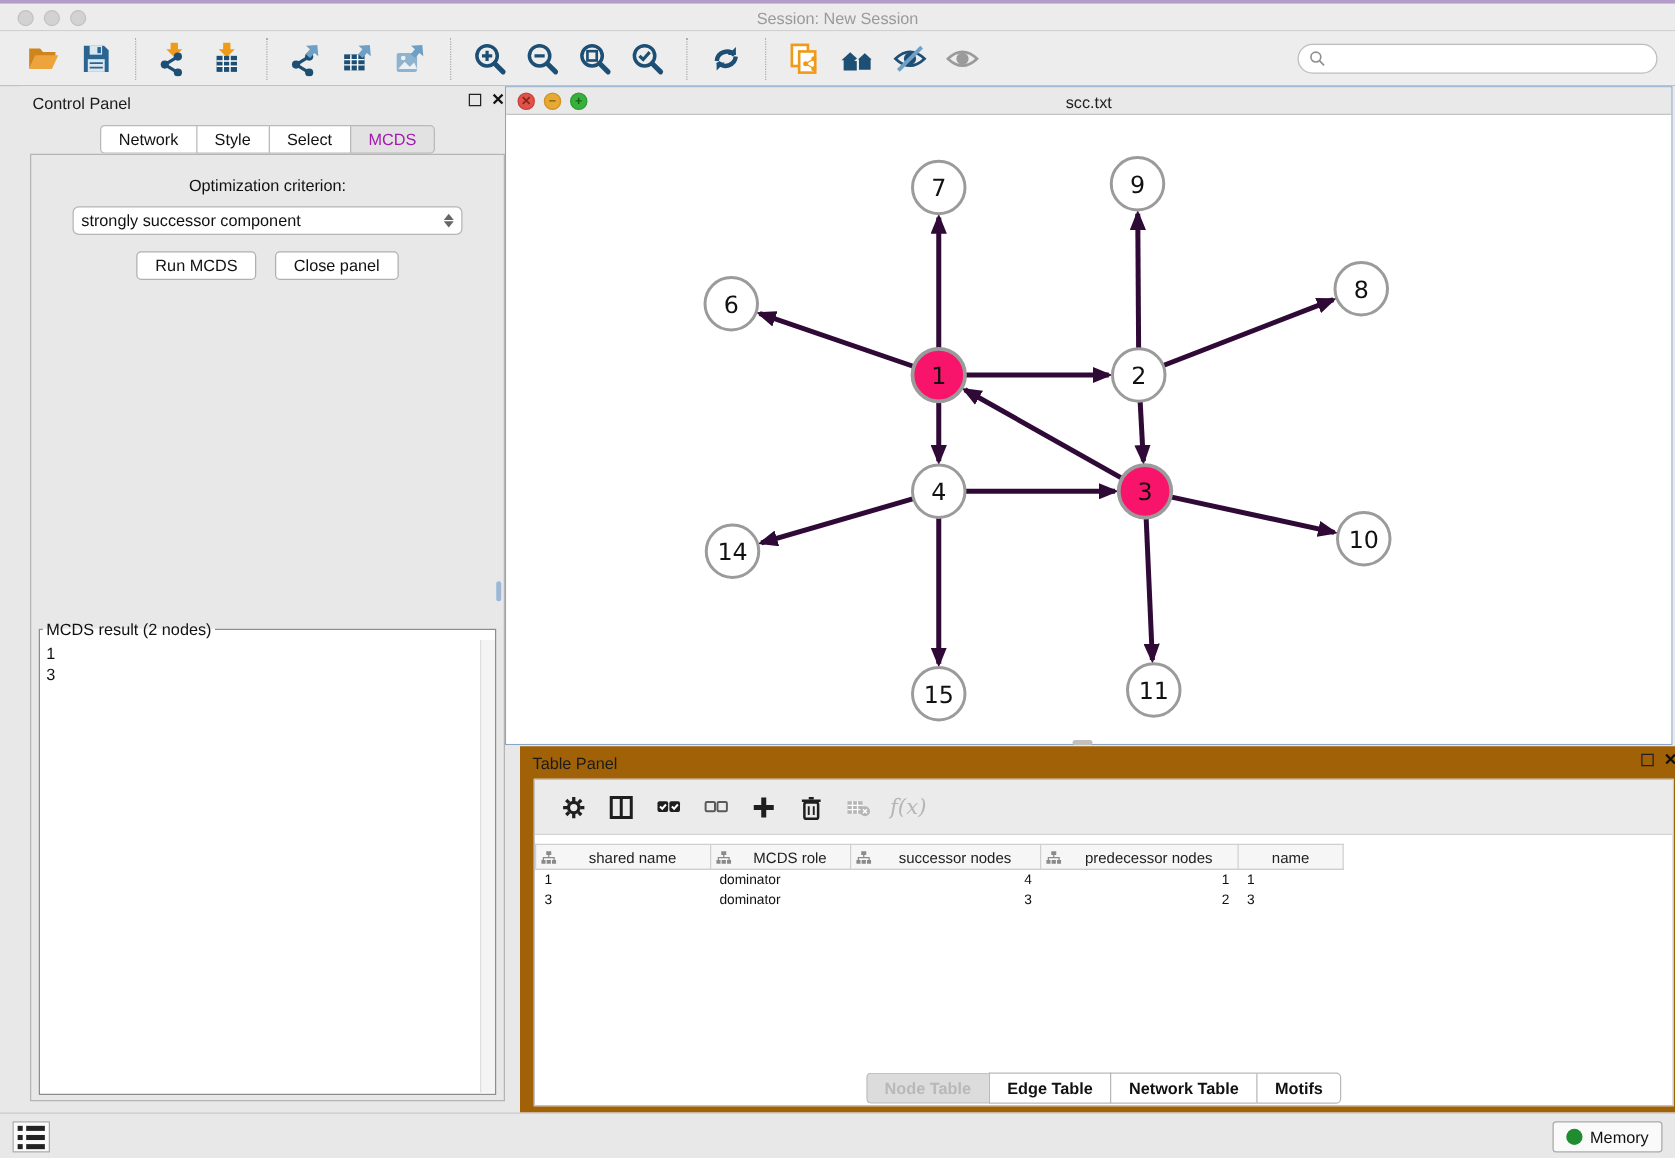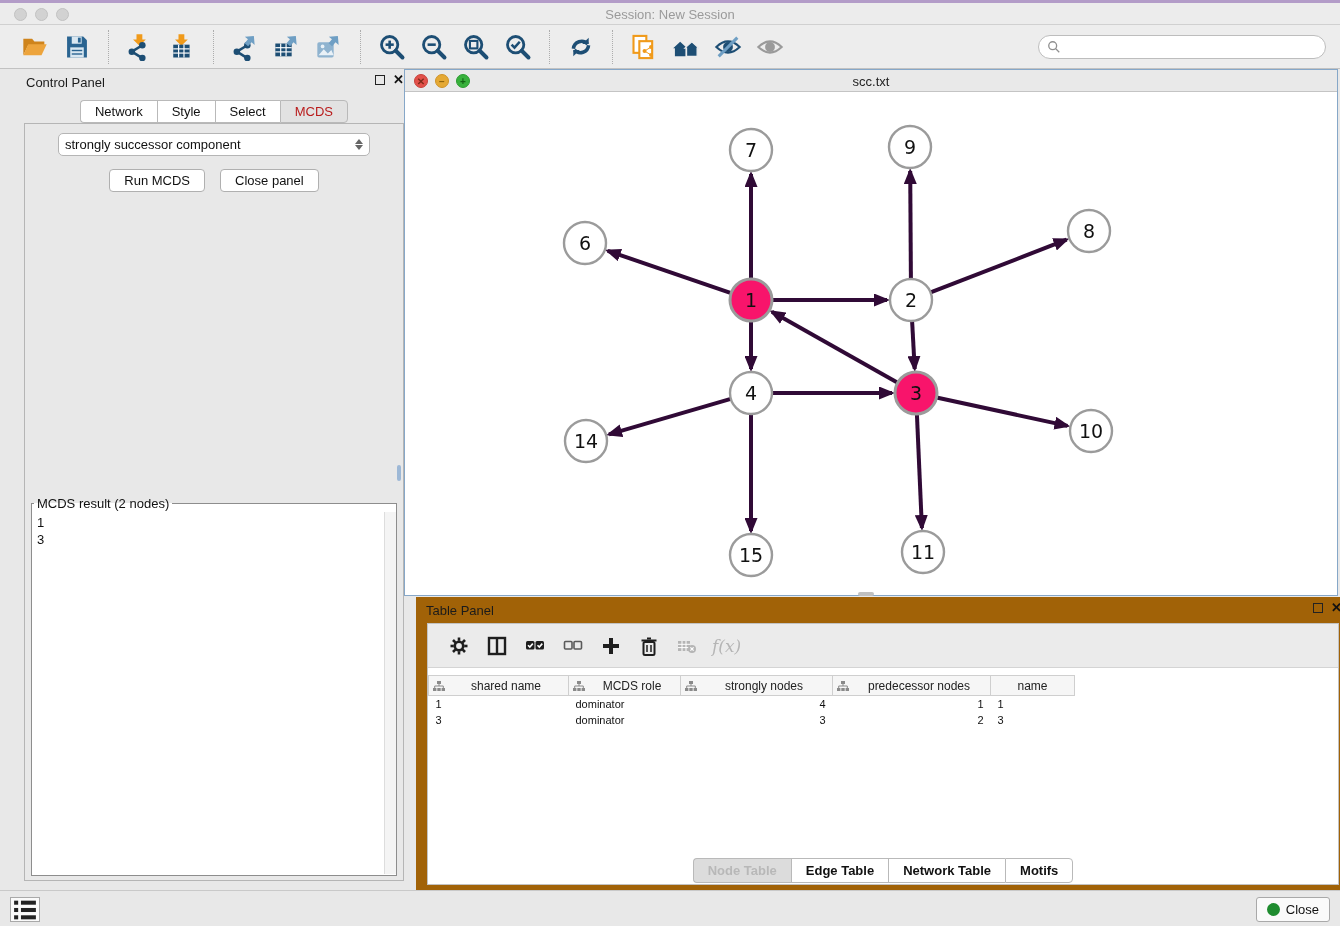--- a/index.html
+++ b/index.html
@@ -29,21 +29,21 @@
   .panel-head { position:relative; height:26px; }
   .panel-head .ph-title { position:absolute; left:10px; top:6px; font-size:13px; color:#1b1b1b; }
   .panel-head .ph-ctrls { position:absolute; right:8px; top:6px; display:flex; gap:8px; align-items:center; }
   .float-box { width:10px; height:10px; border:1.6px solid #222; display:inline-block; }
   .close-x { font-size:13px; font-weight:bold; color:#111; line-height:10px; }
 
   .cp-tabs { position:absolute; left:0; top:31px; width:100%; display:flex; justify-content:center; }
   .seg-tab { font-size:13px; padding:3px 14px; background:#fff; border:1px solid #b9b9b9; border-right:none; color:#111; cursor:pointer; }
   .seg-tab:first-child { border-radius:4px 0 0 4px; }
   .seg-tab:last-child { border-right:1px solid #b9b9b9; border-radius:0 4px 4px 0; }
-  .seg-tab.active { background:#e2e2e2; color:#b91c1c; }
+  .seg-tab.active { background:#e2e2e2; color:#a21caf; }
 
   .cp-content { position:absolute; left:8px; right:8px; top:54px; bottom:12px; border:1px solid #b5b5b5; background:#e8e8e8; }
   .opt-label { text-align:center; margin-top:17px; font-size:13px; color:#111; }
   .opt-select { margin:9px auto 0; width:312px; height:23px; background:#fff; border:1px solid #b5b5b5; border-radius:5px; display:flex; align-items:center; padding:0 6px; font-size:13px; color:#111; cursor:pointer; }
   .opt-select .sel-text { flex:1; }
   .stepper { display:flex; flex-direction:column; gap:1px; align-items:center; }
   .stepper i { width:0; height:0; border-left:4px solid transparent; border-right:4px solid transparent; }
   .stepper i.up { border-bottom:5px solid #666; }
   .stepper i.dn { border-top:5px solid #666; }
   .cp-buttons { display:flex; justify-content:center; gap:15px; margin-top:13px; }
@@ -298,20 +298,21 @@
       </span>
     </div>
     <div class="cp-tabs" id="cp-tabs">
         <span class="seg-tab">Network</span>
         <span class="seg-tab">Style</span>
         <span class="seg-tab">Select</span>
         <span class="seg-tab active">MCDS</span>
       </div>
 
     <div class="cp-content">
+      <div class="opt-label">Optimization criterion:</div>
       <div class="opt-select">
         <span class="sel-text">strongly successor component</span>
         <span class="stepper">
             <i class="up"></i>
             <i class="dn"></i>
           </span>
       </div>
       <div class="cp-buttons">
         <button class="push-btn">Run MCDS</button>
         <button class="push-btn">Close panel</button>
@@ -538,21 +539,21 @@
                     <g fill="#8a8a8a">
                       <rect x="4" y="1" width="4" height="3"></rect>
                       <rect x="0" y="8" width="3.4" height="3"></rect>
                       <rect x="4.3" y="8" width="3.4" height="3"></rect>
                       <rect x="8.6" y="8" width="3.4" height="3"></rect>
                     </g>
                     <g stroke="#8a8a8a" stroke-width="1" fill="none">
                       <path d="M6 4 v2 M1.7 8 V6 h8.6 v2"></path>
                     </g>
                   </svg>
-                  <span class="th-lbl">strongly nodes</span>
+                  <span class="th-lbl">successor nodes</span>
                 </span>
               </th>
               <th style="width: 158px;">
                 <span class="th-inner">
                   <svg width="12" height="12" viewBox="0 0 12 12" style="margin-right:3px">
                     <g fill="#8a8a8a">
                       <rect x="4" y="1" width="4" height="3"></rect>
                       <rect x="0" y="8" width="3.4" height="3"></rect>
                       <rect x="4.3" y="8" width="3.4" height="3"></rect>
                       <rect x="8.6" y="8" width="3.4" height="3"></rect>
@@ -605,17 +606,17 @@
             <rect x="2" y="7.7" width="2.6" height="2.6"></rect>
             <rect x="2" y="12.4" width="2.6" height="2.6"></rect>
             <rect x="6.4" y="3" width="9.6" height="2.6"></rect>
             <rect x="6.4" y="7.7" width="9.6" height="2.6"></rect>
             <rect x="6.4" y="12.4" width="9.6" height="2.6"></rect>
           </g>
       </svg>
     </button>
     <button class="sb-mem-btn">
       <span class="mem-dot"></span>
-      <span>Close</span>
+      <span>Memory</span>
     </button>
   </div>
 
 </div>
 
 </body></html>

